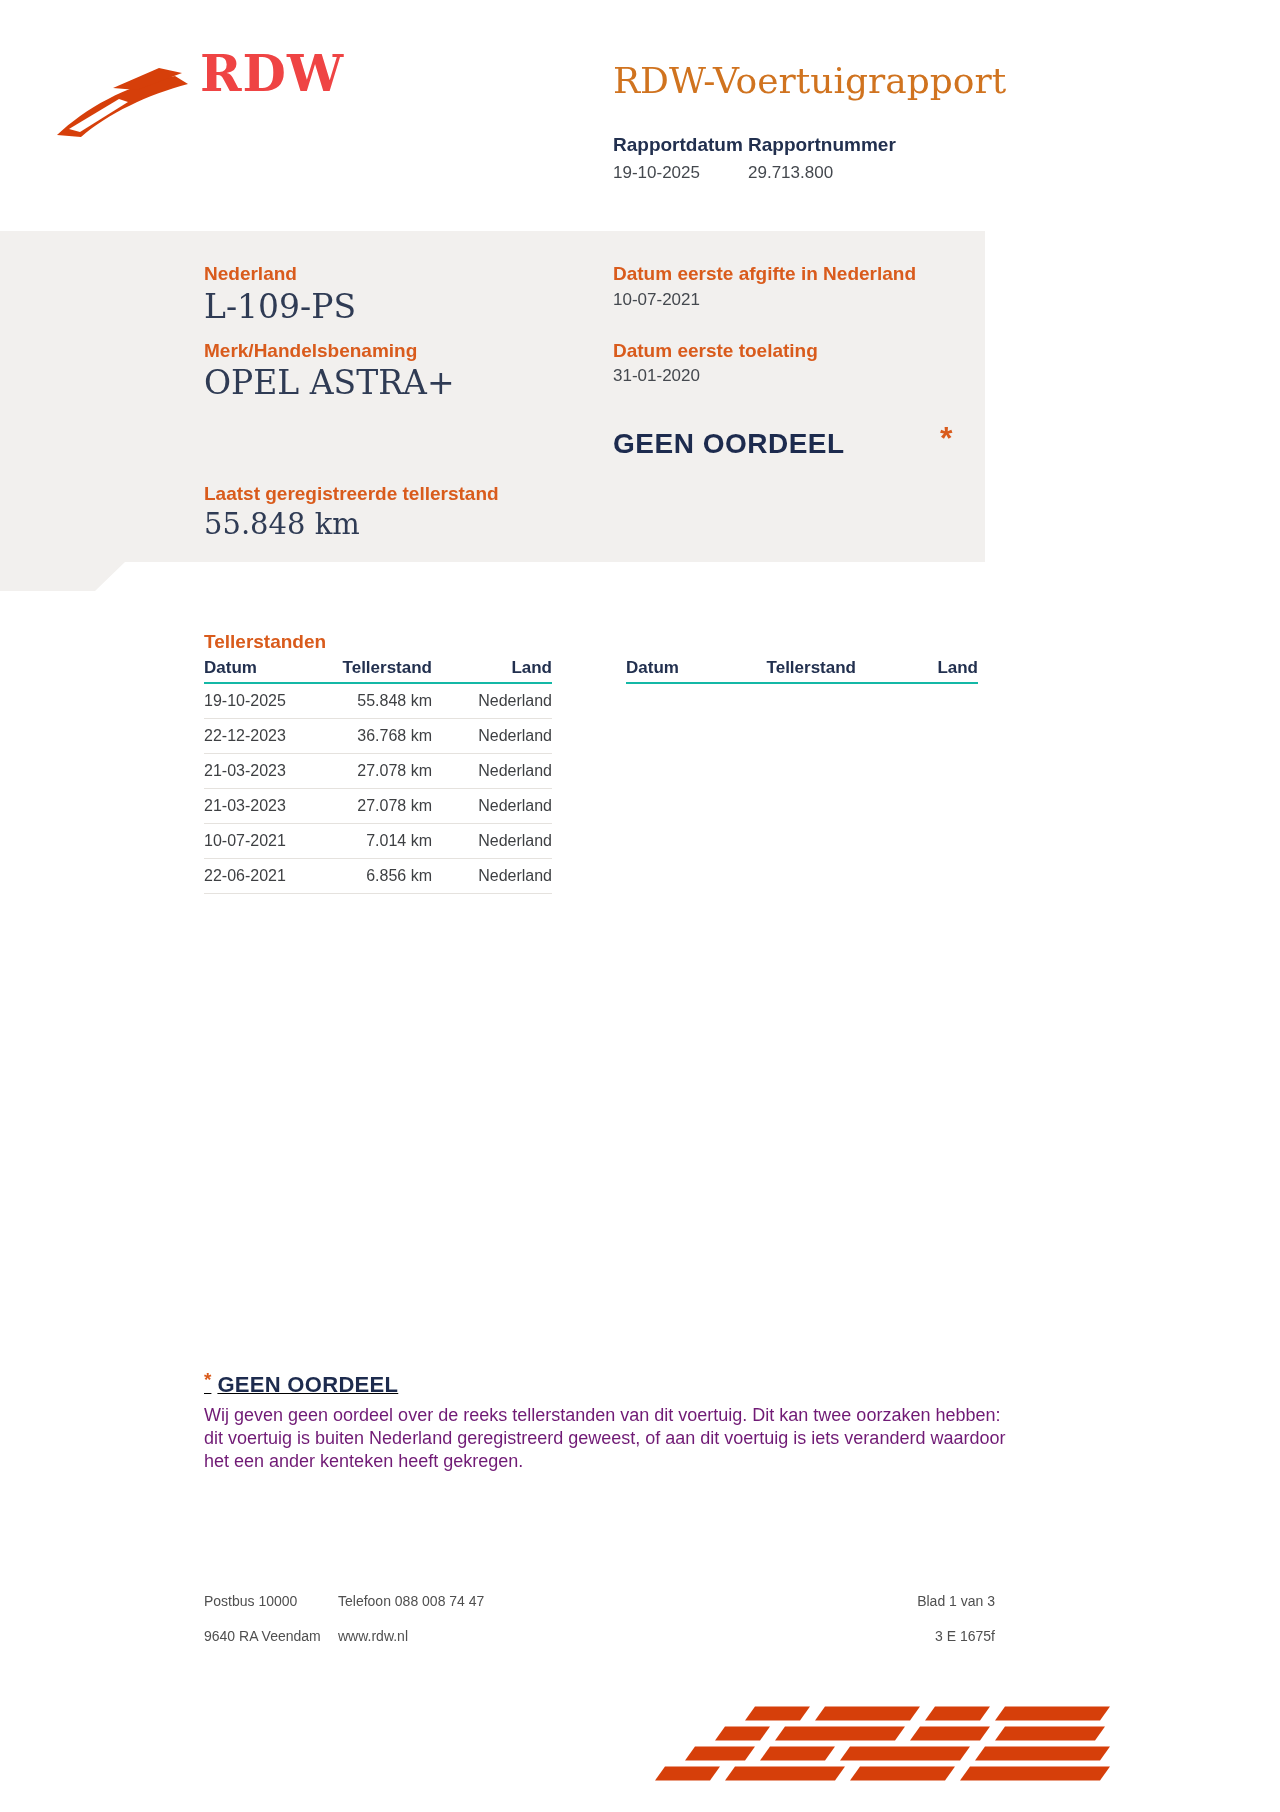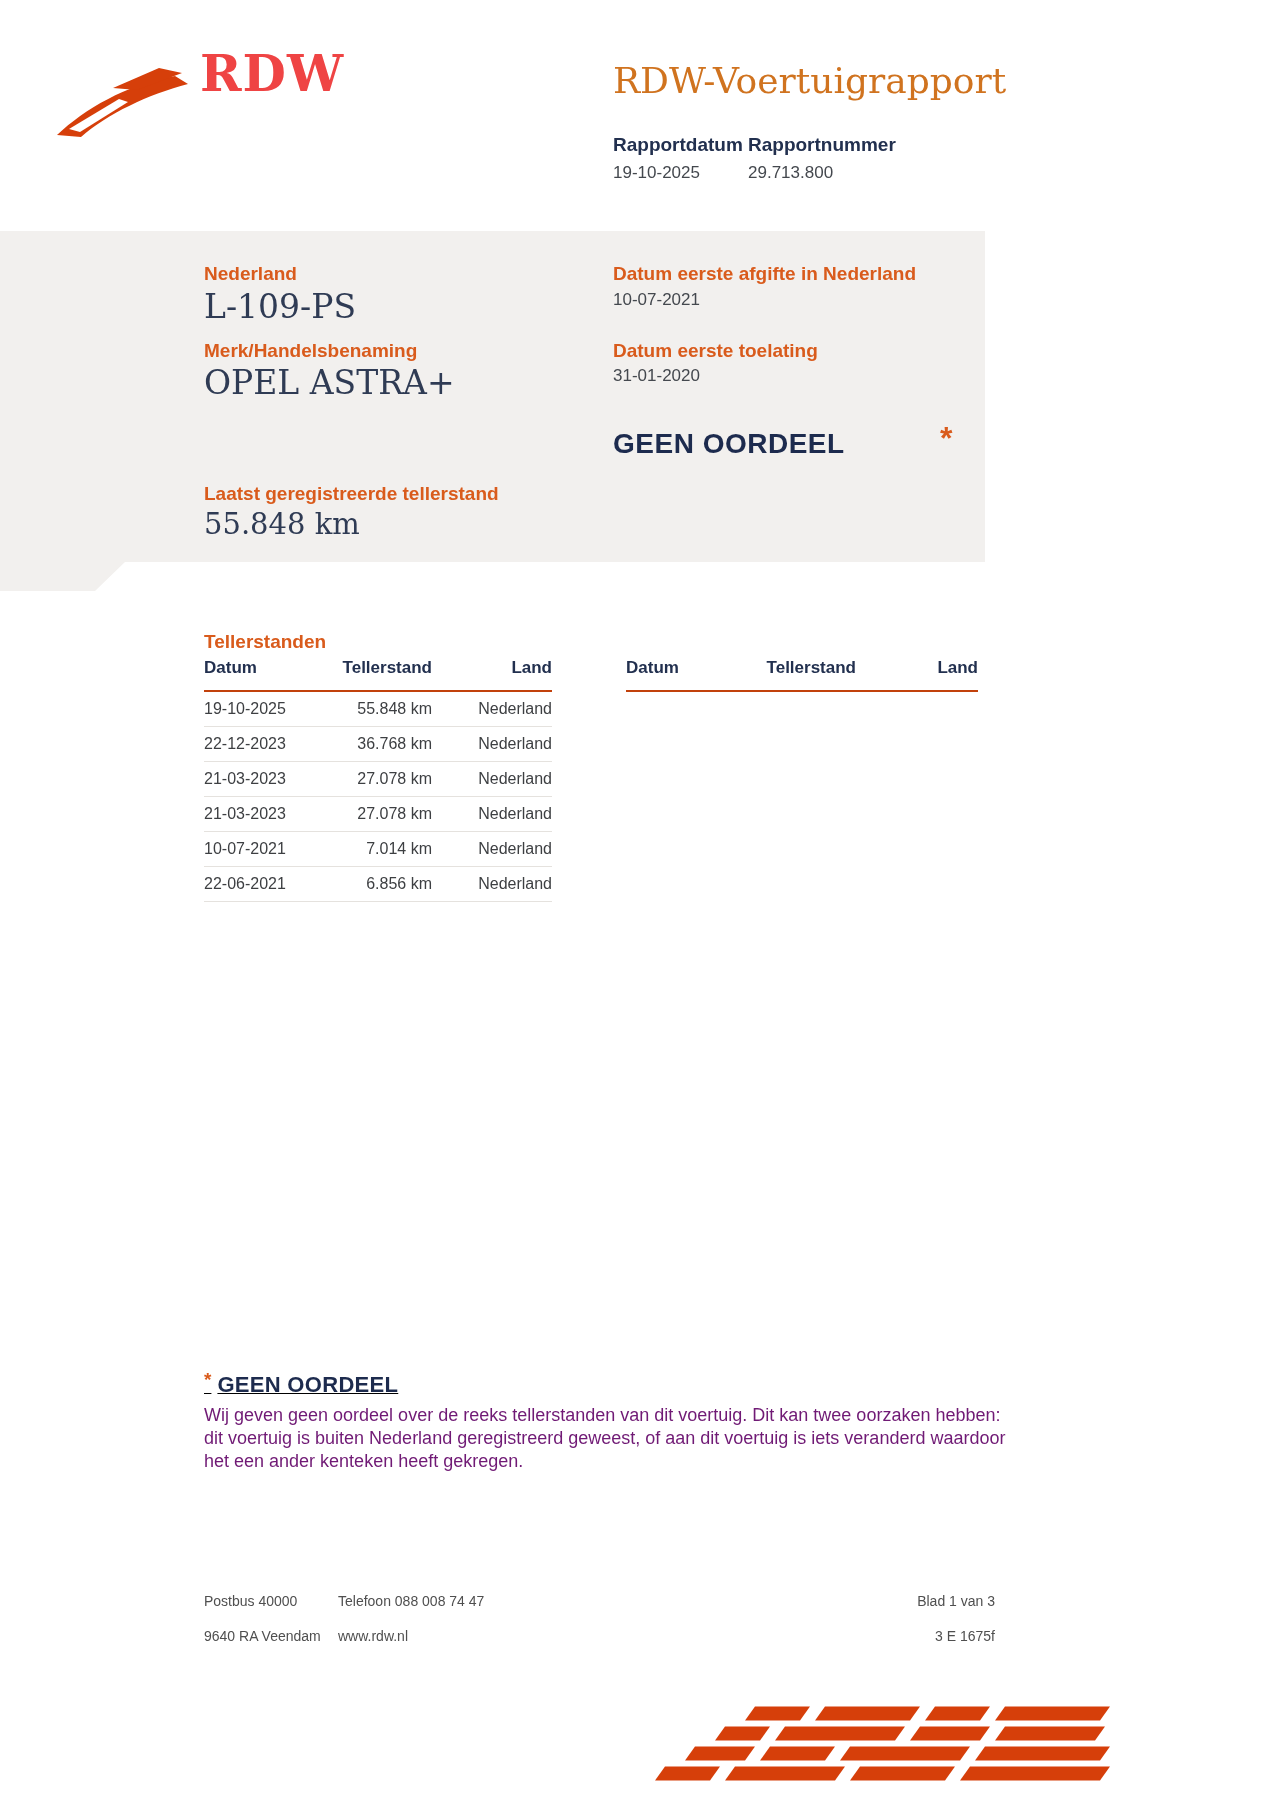--- a/index.html
+++ b/index.html
@@ -45,22 +45,22 @@
   .toelating-value{left:613px;top:366px;}
   .oordeel-value{left:613px;top:428px;font-size:28px;font-weight:bold;color:#1d2b4e;letter-spacing:0.5px;}
   .oordeel-asterisk{left:940px;top:420px;font-size:32px;color:#d95b1c;font-weight:bold;}
 
   
   .tellerstanden-title{left:204px;top:631px;}
   .meter-table{border-collapse:collapse;table-layout:fixed;}
   .meter-table-left{left:204px;top:658px;width:348px;}
   .meter-table-right{left:626px;top:658px;width:352px;}
   .meter-table th{
-    font-size:17px;font-weight:bold;color:#22304f;padding:0 0 12px 0;
-    border-bottom:2px solid #c2410c;
+    font-size:17px;font-weight:bold;color:#22304f;padding:0 0 4px 0;
+    border-bottom:2px solid #14b8a6;
   }
   .meter-table td{
     font-size:16px;color:#3d3f42;padding:8px 0;
     border-bottom:1px solid #e5e2de;
   }
   .c0{text-align:left;}
   .c1{text-align:right;}
   .c2{text-align:right;}
 
   
@@ -182,21 +182,21 @@
     </tr>
   </thead>
   <tbody></tbody>
 </table>
 
 <div class="abs footnote-title-row">
   <span class="footnote-asterisk">*</span><span class="footnote-title">GEEN OORDEEL</span>
 </div>
 <div class="abs footnote-text">Wij geven geen oordeel over de reeks tellerstanden van dit voertuig. Dit kan twee oorzaken hebben: dit voertuig is buiten Nederland geregistreerd geweest, of aan dit voertuig is iets veranderd waardoor het een ander kenteken heeft gekregen.</div>
 
-<div class="abs footer-text footer-postbus">Postbus 40000</div>
+<div class="abs footer-text footer-postbus">Postbus 10000</div>
 <div class="abs footer-text footer-telefoon">Telefoon 088 008 74 47</div>
 <div class="abs footer-text footer-blad">Blad 1 van 3</div>
 <div class="abs footer-text footer-plaats">9640 RA Veendam</div>
 <div class="abs footer-text footer-www">www.rdw.nl</div>
 <div class="abs footer-text footer-code">3 E 1675f</div>
 
 <div class="abs footer-stripes">
   <svg width="455" height="85" viewBox="0 0 455 78" aria-hidden="true">
     <g fill="#d63f0a">
       <polygon points="100,0 155,0 145,14 90,14"></polygon>

